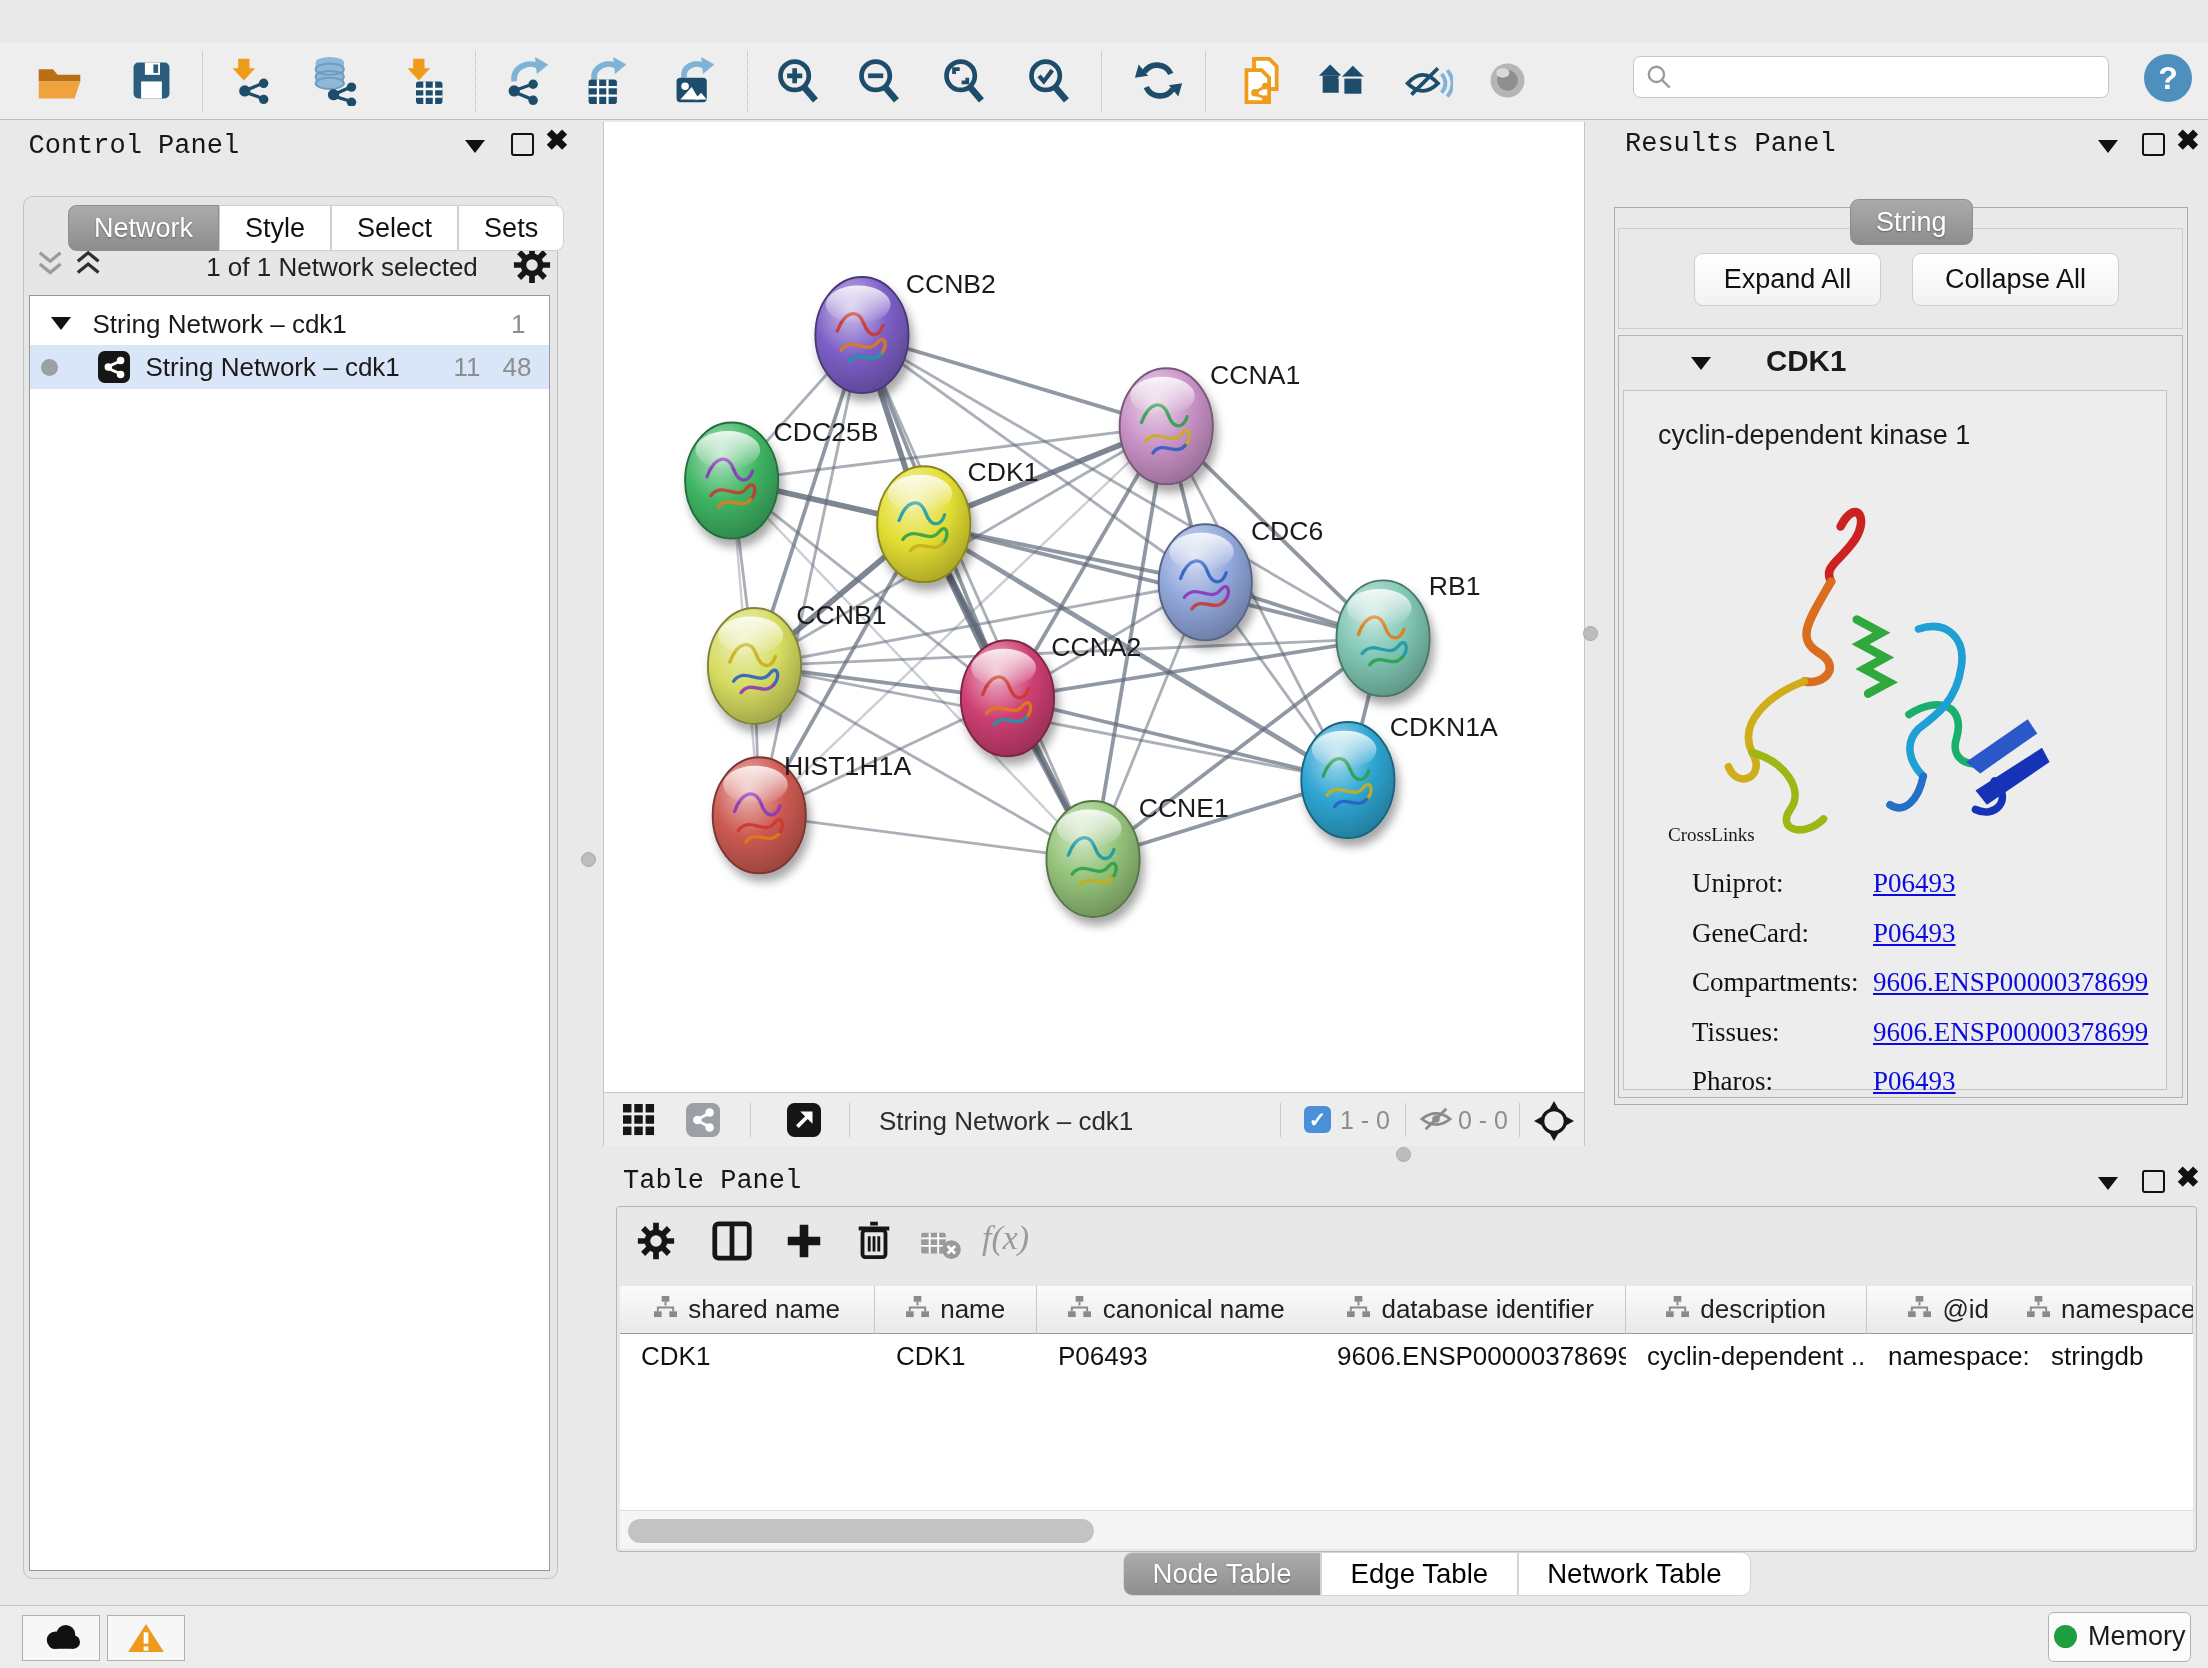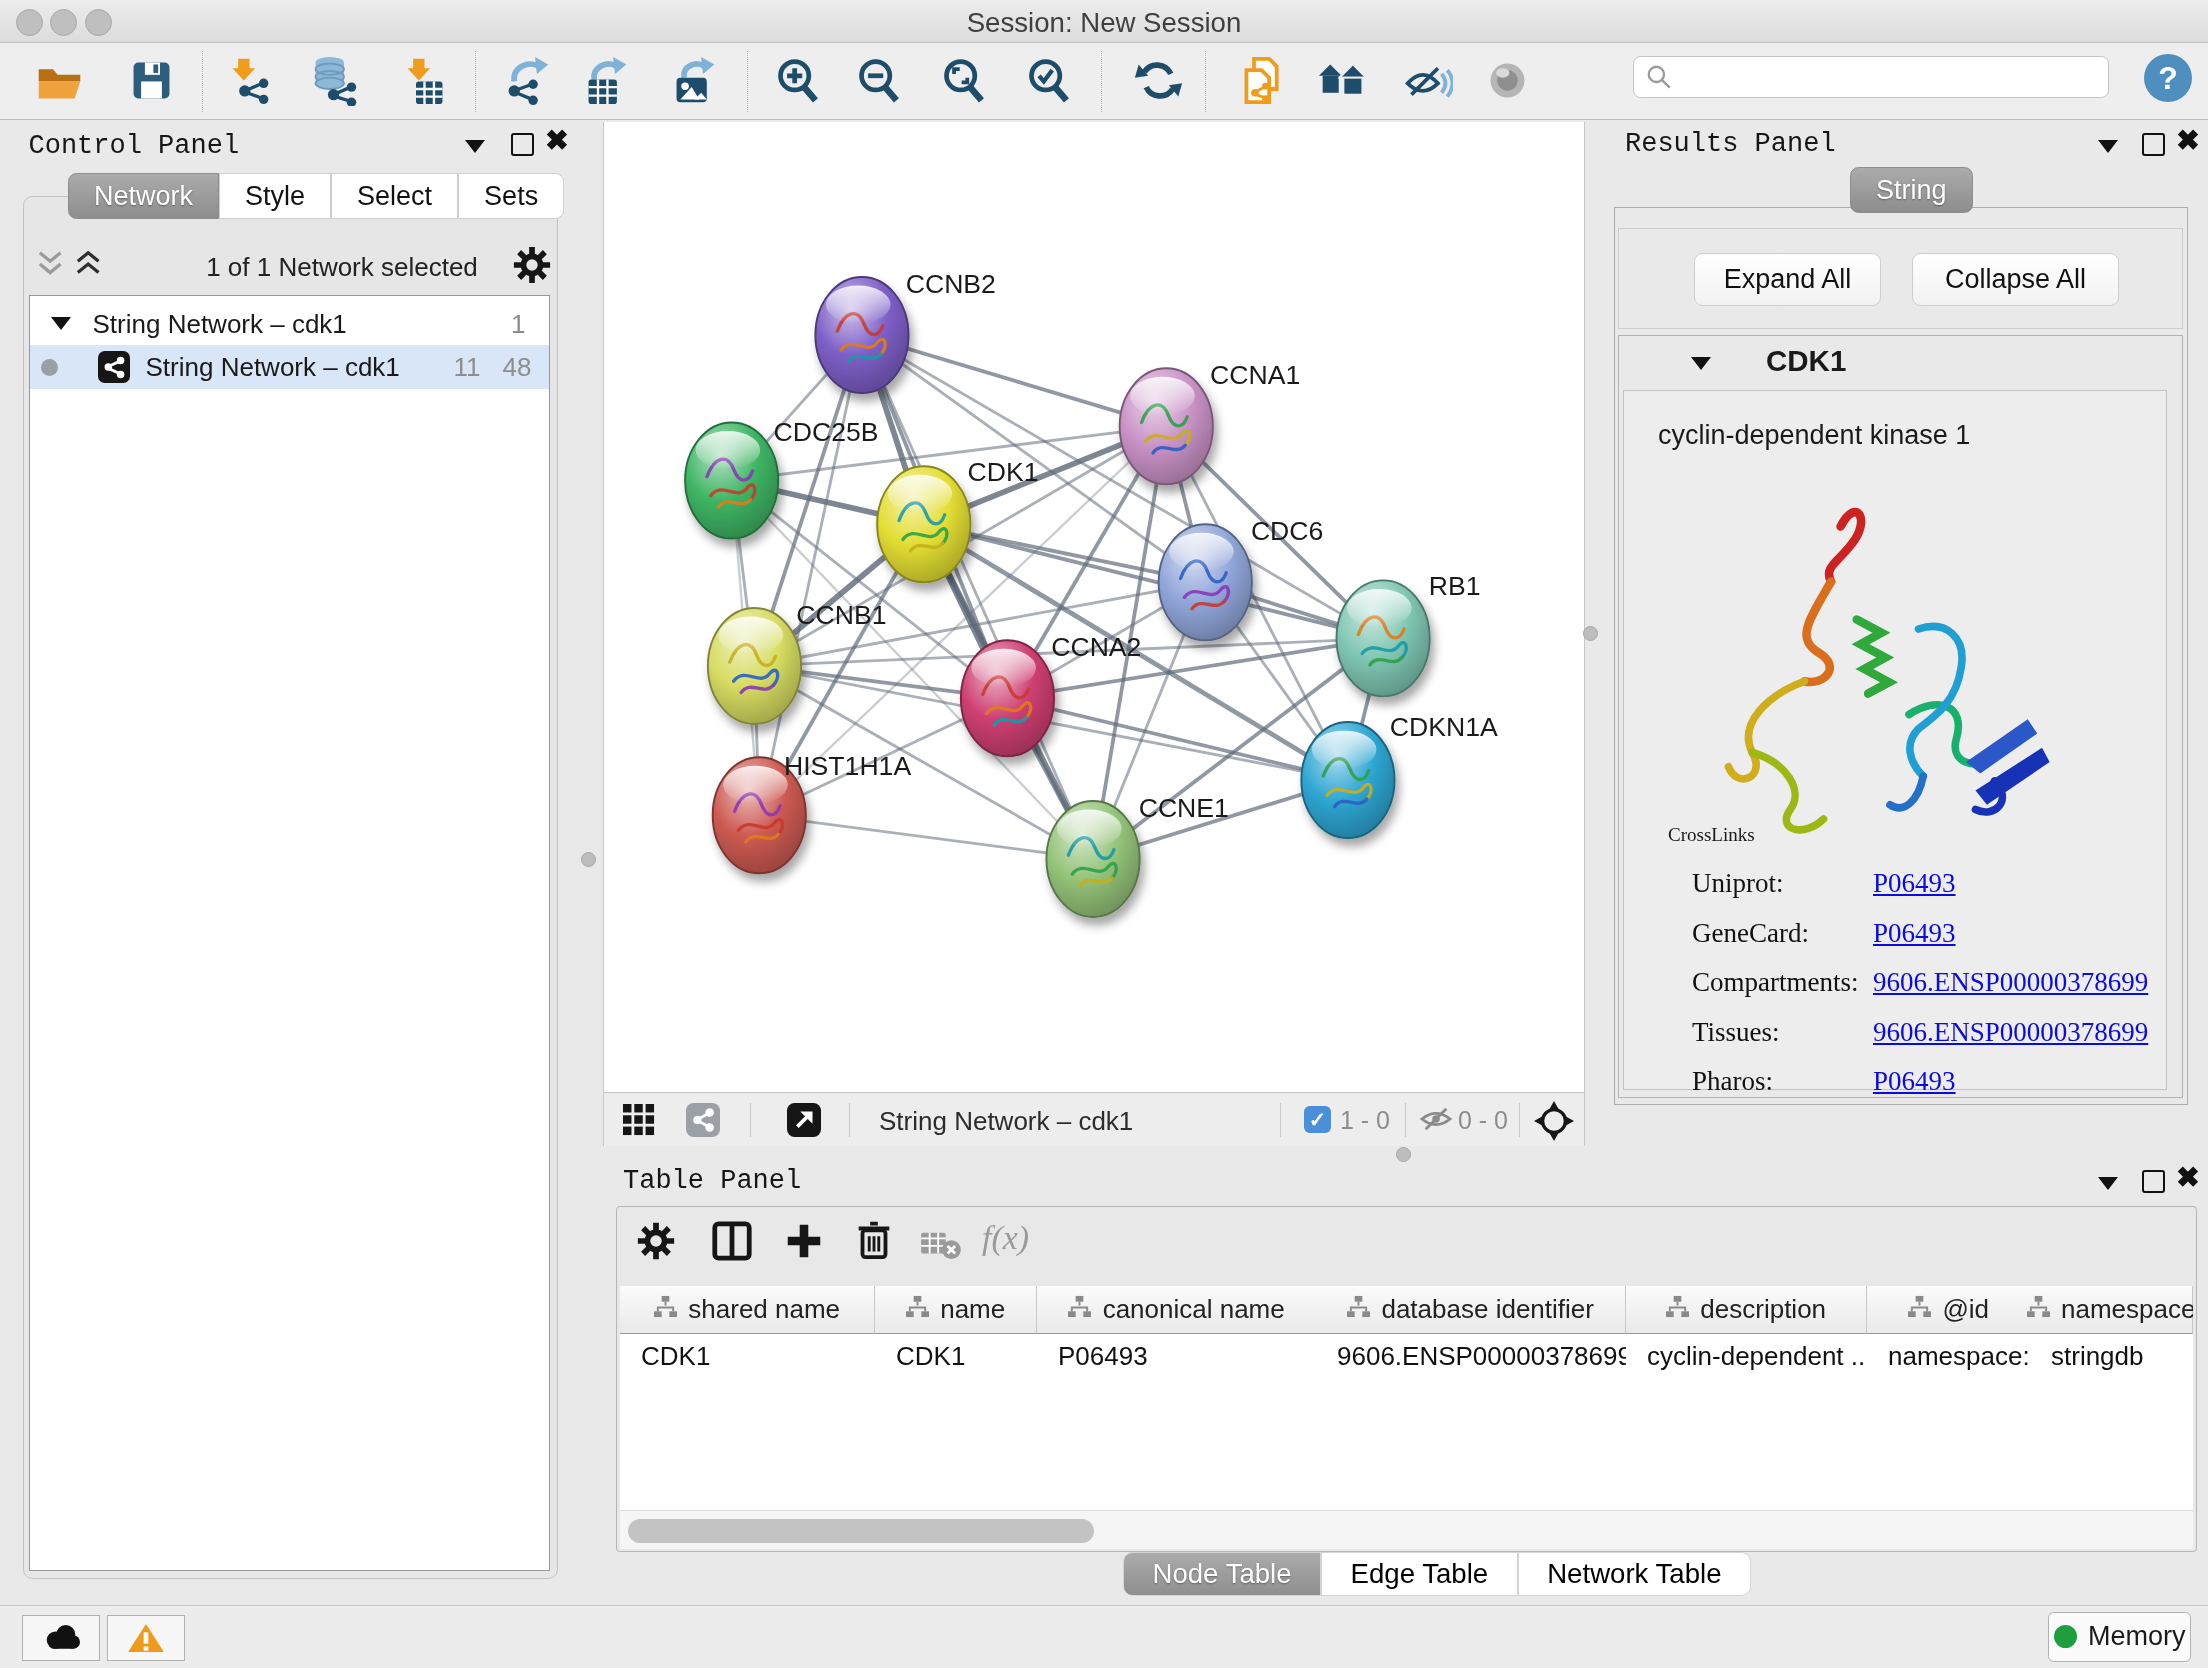--- a/index.html
+++ b/index.html
@@ -23,21 +23,21 @@
   
   .panel-title{font-size:27px;color:#161616;font-family:Liberation Mono, monospace;}
   .ph-tri{width:0;height:0;border-left:10.5px solid transparent;border-right:10.5px solid transparent;
           border-top:13.3px solid #111;display:inline-block;}
   .ph-sq{width:19px;height:19px;border:2.9px solid #111;border-radius:2.9px;display:inline-block;}
   .ph-x{font-size:28.5px;font-weight:bold;color:#111;line-height:19px;}
   
   .tab{display:inline-block;height:44px;line-height:44px;padding:0 25px;font-size:27px;background:#fff;
        border:1px solid #cfcfcf;color:#111;}
   .tab.sel{background:linear-gradient(#ababab,#8d8d8d);color:#fff;border-color:#8d8d8d;
-           text-shadow:0 1px 1.9px rgba(0,0,0,.35);}
+           text-shadow:0 1px 1.9px rgba(0,0,0,.35);margin-top:32px;}
   #cp-inner{left:23px;top:196px;width:533px;height:1381px;background:#e6e6e6;border:1px solid #c2c2c2;
             border-radius:9.5px;}
   #cp-tree{left:28.5px;top:295px;width:519px;height:1274px;background:#fff;border:1.9px solid #989898;}
   .tree-row{position:absolute;left:0;width:100%;height:44px;line-height:44px;font-size:26px;}
   .cnt{position:absolute;color:#8d8d8d;font-size:26px;}
   .shareicon{display:inline-block;width:32px;height:32px;background:#161616;border-radius:6.7px;
              vertical-align:-6.7px;}
   
   #canvas{left:603px;top:122px;width:980px;height:970px;background:#fff;border-left:1px solid #c6c6c6;
           border-right:1px solid #c6c6c6;}
@@ -77,26 +77,20 @@
              justify-content:center;font-size:27px;}
   .greendot{width:23px;height:23px;border-radius:50%;background:#1e9e3e;}
   .chev{stroke:#9b9b9b;stroke-width:3.5;fill:none;}
   .chev2{stroke:#2f2f2f;stroke-width:3.5;fill:none;}
 </style>
 </head>
 <body>
 
 <div id="win">
 
-  <div id="titlebar" class="abs">
-    <div class="tl abs" style="left:16px"></div>
-    <div class="tl abs" style="left:50px"></div>
-    <div class="tl abs" style="left:85px"></div>
-    <div id="win-title" class="abs">Session: New Session</div>
-  </div>
 
   <div id="toolbar" class="abs">
     <div class="tbicon abs" style="left:34px">
       <svg width="51" height="51" viewBox="0 0 54 54">
           <path d="M5 15h15l5 6h24v7H5z" fill="#b96f14"></path>
           <path d="M5 28h44l-6 18H5z" fill="#f0a33c"></path>
         </svg>
     </div>
     <div class="tbicon abs" style="left:126px">
       <svg width="51" height="51" viewBox="0 0 54 54">

